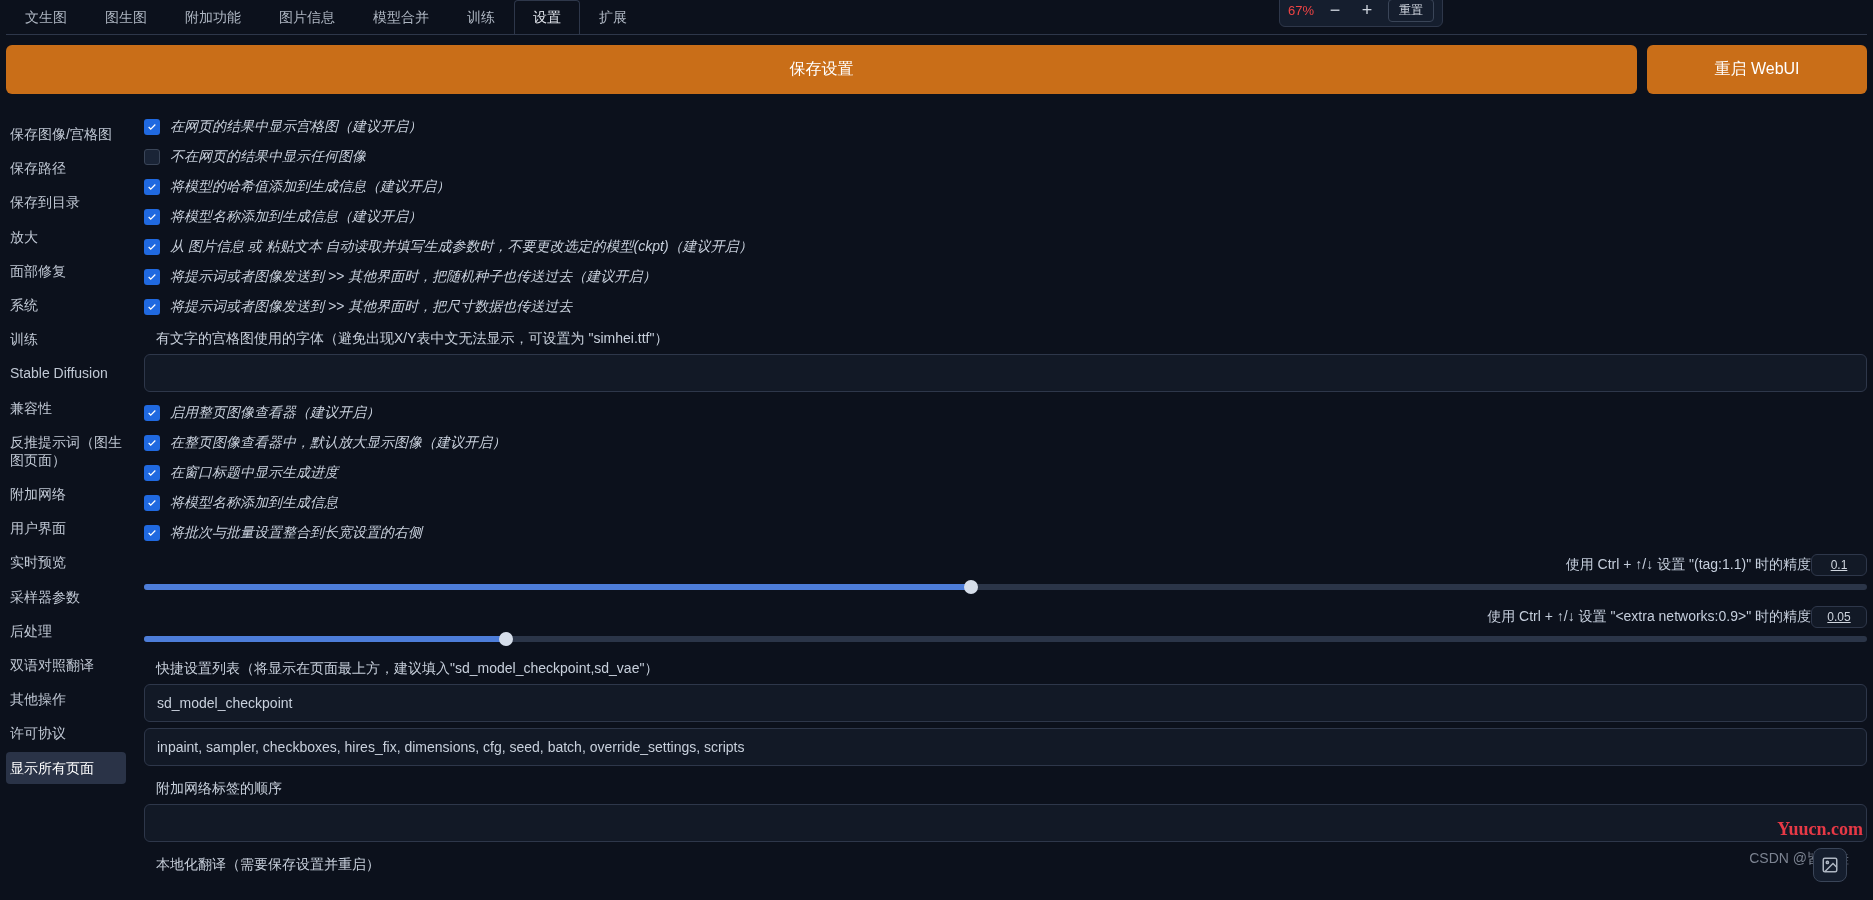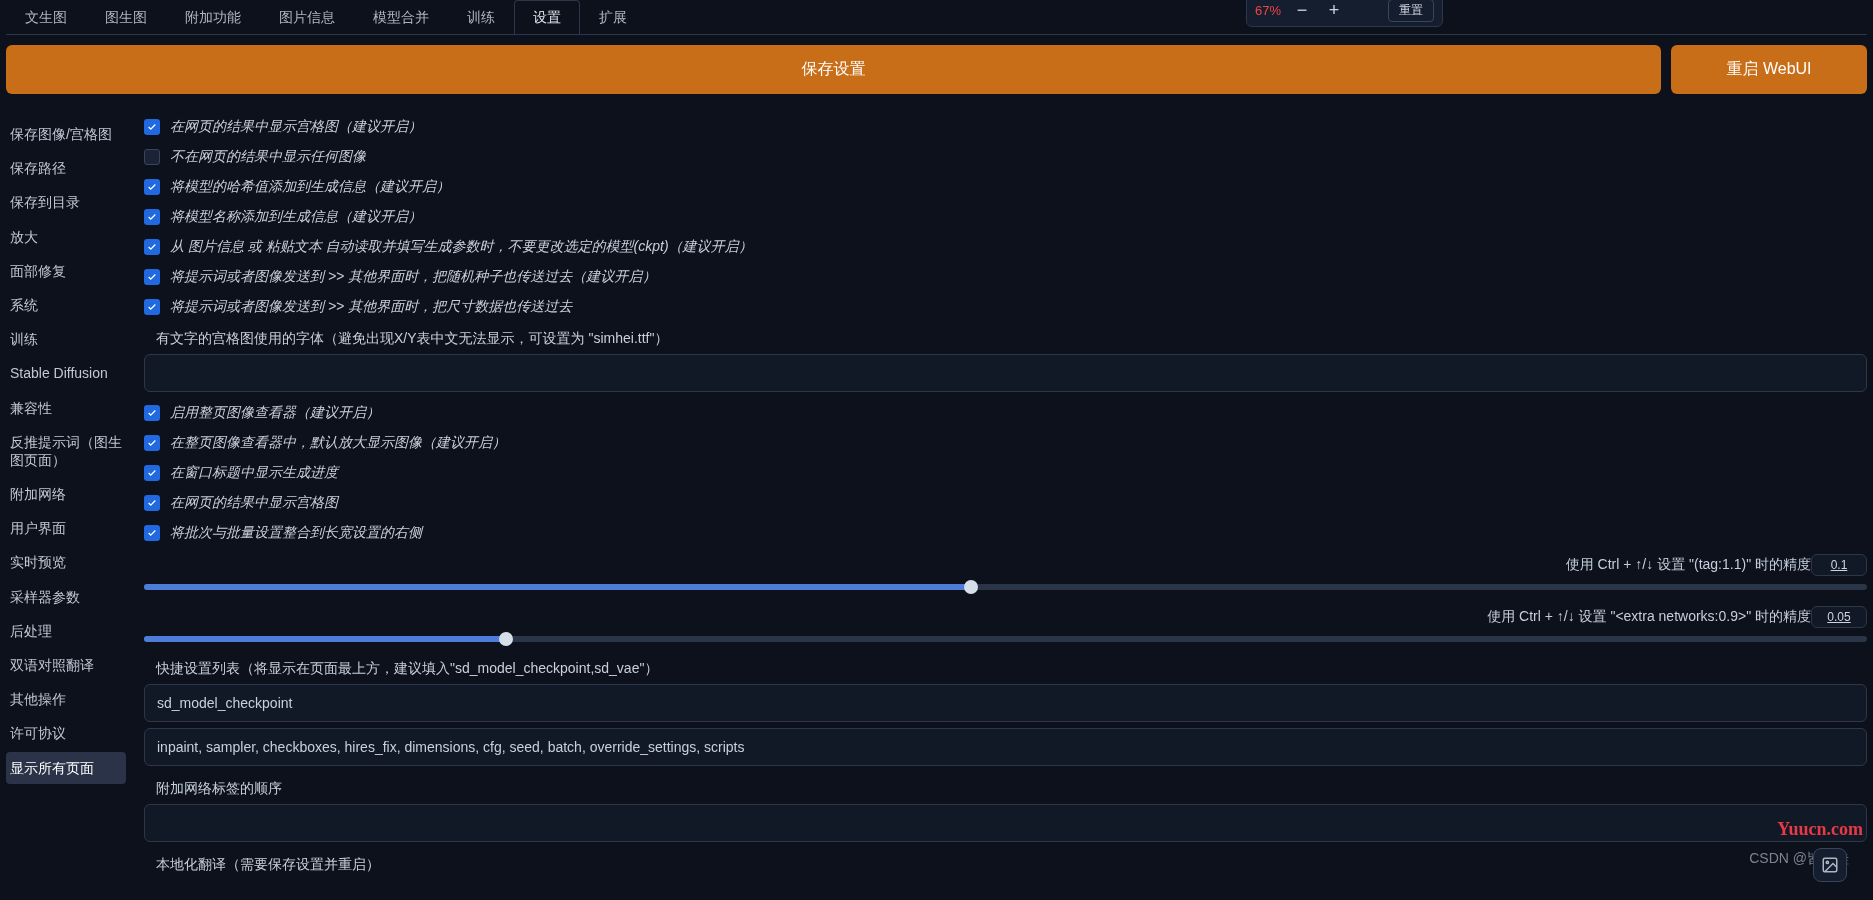--- a/index.html
+++ b/index.html
@@ -55,38 +55,37 @@
   text-align: center;
   cursor: pointer;
 }
 .reset-btn {
   border: 1px solid #3a4558;
   border-radius: 4px;
   padding: 2px 10px;
   font-size: 12px;
   color: #cfd5de;
   cursor: pointer;
-  margin-left: 33px;
 }
 .action-row {
   display: flex;
   gap: 10px;
   padding: 10px 6px 18px 6px;
 }
 .big-btn {
   background: #c96e18;
   color: #fff;
   border: none;
   border-radius: 6px;
   padding: 14px 0;
   font-size: 16px;
   cursor: pointer;
 }
 .btn-save { flex: 1; }
-.btn-restart { width: 196px; }
+.btn-restart { width: 220px; }
 .layout { display: flex; padding: 0 6px; }
 .sidebar { width: 120px; flex-shrink: 0; padding-top: 6px; }
 .side-item {
   padding: 7px 4px;
   font-size: 14px;
   color: #c0c8d4;
   cursor: pointer;
   border-radius: 4px;
   margin-bottom: 2px;
   line-height: 1.3;
@@ -344,21 +343,21 @@
             </svg>
           </span>
           <span class="opt-label">在窗口标题中显示生成进度</span>
         </div>
         <div class="opt-row">
           <span class="chk">
             <svg viewBox="0 0 24 24" fill="none" stroke="#fff" stroke-width="3">
               <polyline points="20 6 9 17 4 12"></polyline>
             </svg>
           </span>
-          <span class="opt-label">在网页的结果中显示宫格图</span>
+          <span class="opt-label">将模型名称添加到生成信息</span>
         </div>
         <div class="opt-row">
           <span class="chk">
             <svg viewBox="0 0 24 24" fill="none" stroke="#fff" stroke-width="3">
               <polyline points="20 6 9 17 4 12"></polyline>
             </svg>
           </span>
           <span class="opt-label">将批次与批量设置整合到长宽设置的右侧</span>
         </div>
       </div>

